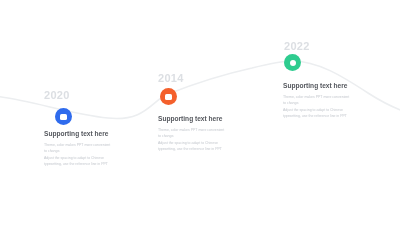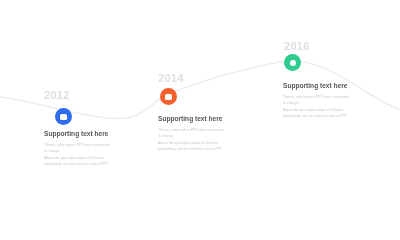--- a/index.html
+++ b/index.html
@@ -91,21 +91,21 @@
     <path d="M -6 96
              C 30 100, 70 114, 108 118
              C 146 122, 152 100, 168 94
              C 196 83, 225 74, 252 68
              C 272 63, 282 61, 292 61
              C 318 61, 342 76, 368 93
              C 382 102, 394 108, 406 112" fill="none" stroke="#eceef0" stroke-width="1.6" stroke-linecap="round"></path>
   </svg>
 
   <div class="milestone">
-    <div class="year-label" style="left:44px; top:90px;">2012</div>
+    <div class="year-label" style="left:44px; top:90px;">2020</div>
     <div class="marker" style="left:55px; top:108px; background:#2f6bed;">
       <span class="glyph"></span>
     </div>
     <div class="text-block" style="left:44px; top:130px;">
       <p class="block-heading">Supporting text here</p>
       <p class="block-body">
         <span>Theme, color makes PPT more convenient</span>
         <span>to change.</span>
         <span>Adjust the spacing to adapt to Chinese</span>
         <span>typesetting, use the reference line in PPT</span>
@@ -123,21 +123,21 @@
       <p class="block-body">
         <span>Theme, color makes PPT more convenient</span>
         <span>to change.</span>
         <span>Adjust the spacing to adapt to Chinese</span>
         <span>typesetting, use the reference line in PPT</span>
       </p>
     </div>
   </div>
 
   <div class="milestone">
-    <div class="year-label" style="left:284px; top:41px;">2016</div>
+    <div class="year-label" style="left:284px; top:41px;">2022</div>
     <div class="marker round-glyph" style="left:284px; top:54px; background:#2ecc8f;">
       <span class="glyph"></span>
     </div>
     <div class="text-block" style="left:283px; top:82px;">
       <p class="block-heading">Supporting text here</p>
       <p class="block-body">
         <span>Theme, color makes PPT more convenient</span>
         <span>to change.</span>
         <span>Adjust the spacing to adapt to Chinese</span>
         <span>typesetting, use the reference line in PPT</span>

